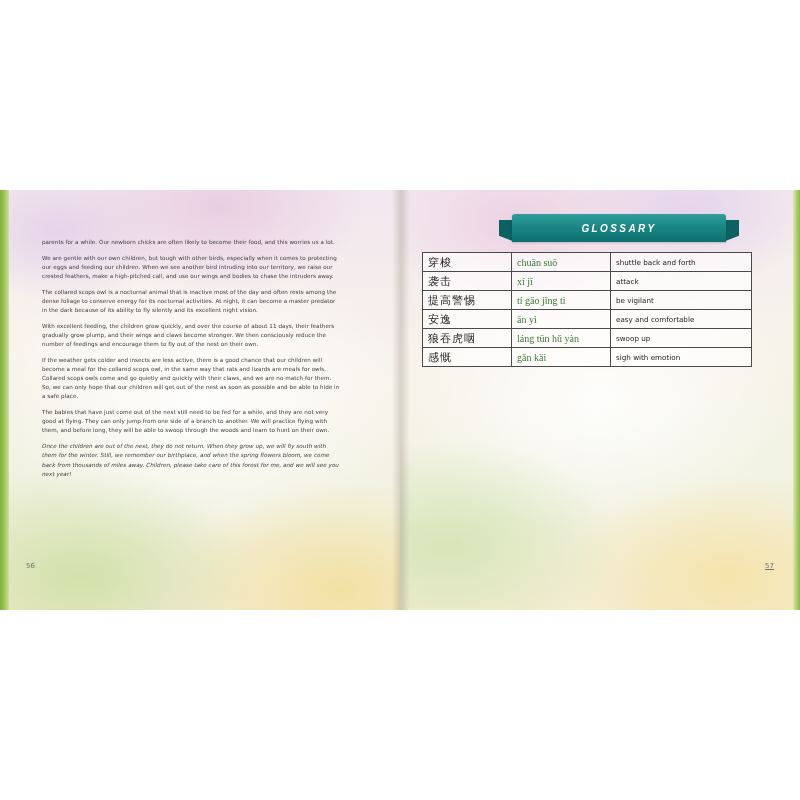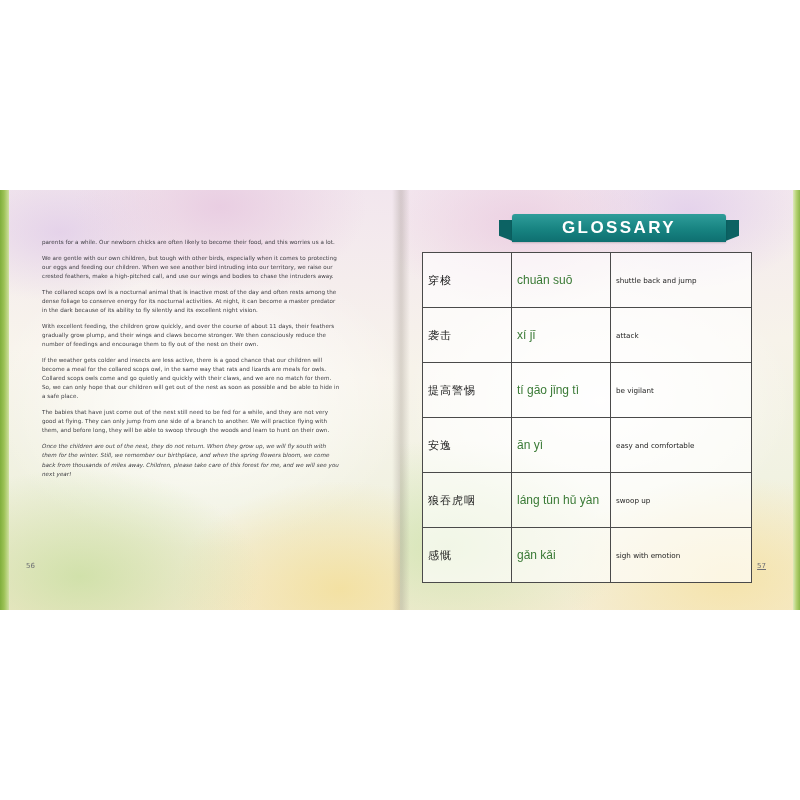--- a/index.html
+++ b/index.html
@@ -96,21 +96,21 @@
   }
   .para.italic { font-style: italic; }
   .folio {
     position: absolute;
     font-family: "DejaVu Sans", sans-serif;
     font-size: 7px;
     color: #6d6e73;
     text-align: right;
   }
   .folio-left { left: 26px; bottom: 40px; }
-  .folio-right { right: 34px; bottom: 40px; text-decoration: underline; }
+  .folio-right { right: 26px; bottom: 40px; text-decoration: underline; }
 
   
   .glossary-banner {
     position: absolute;
     left: 112px;
     top: 24px;
     width: 214px;
     height: 28px;
     background: linear-gradient(180deg, #2f9d9a 0%, #178381 55%, #0e6f70 100%);
     border-radius: 3px 3px 0 0;
@@ -127,50 +127,51 @@
     width: 16px;
     height: 22px;
     background: #0c6263;
     z-index: -1;
   }
   .glossary-banner::before { left: -13px; clip-path: polygon(0 0, 100% 0, 100% 100%, 0 72%); }
   .glossary-banner::after { right: -13px; clip-path: polygon(0 0, 100% 0, 100% 72%, 0 100%); }
   .glossary-title {
     color: #ffffff;
     font-family: "Liberation Sans", sans-serif;
-    font-size: 17px;
+    font-size: 10px;
     font-weight: bold;
     letter-spacing: 2.4px;
+    font-style: italic;
   }
   table.glossary {
     position: absolute;
     left: 22px;
     top: 62px;
     width: 330px;
     border-collapse: collapse;
     background: rgba(255,255,255,0.66);
     table-layout: fixed;
   }
   table.glossary td {
     border: 1px solid #4a4a4a;
-    padding: 18px 5px;
+    padding: 0 5px;
     vertical-align: middle;
     height: 18px;
   }
   td.c-hanzi {
     width: 78px;
     font-family: "DejaVu Sans", sans-serif;
     font-size: 11px;
     color: #232323;
     letter-spacing: 1px;
   }
   td.c-pinyin {
     width: 88px;
-    font-family: Liberation Sans, sans-serif;
-    font-size: 12px;
+    font-family: Liberation Serif, serif;
+    font-size: 10px;
     color: #3a7a36;
     margin-top: 28px;
   }
   td.c-english {
     font-family: "DejaVu Sans", sans-serif;
     font-size: 7.2px;
     color: #1c1c1c;
   }
 </style>
 </head>
@@ -200,21 +201,21 @@
     <div class="spine-edge-right"></div>
     <div class="page-inner">
       <div class="glossary-banner">
         <span class="glossary-title">GLOSSARY</span>
       </div>
       <table class="glossary">
         <tbody id="glossary-body">
             <tr>
               <td class="c-hanzi">穿梭</td>
               <td class="c-pinyin">chuān suō</td>
-              <td class="c-english">shuttle back and jump</td>
+              <td class="c-english">shuttle back and forth</td>
             </tr>
             <tr>
               <td class="c-hanzi">袭击</td>
               <td class="c-pinyin">xí jī</td>
               <td class="c-english">attack</td>
             </tr>
             <tr>
               <td class="c-hanzi">提高警惕</td>
               <td class="c-pinyin">tí gāo jǐng tì</td>
               <td class="c-english">be vigilant</td>

